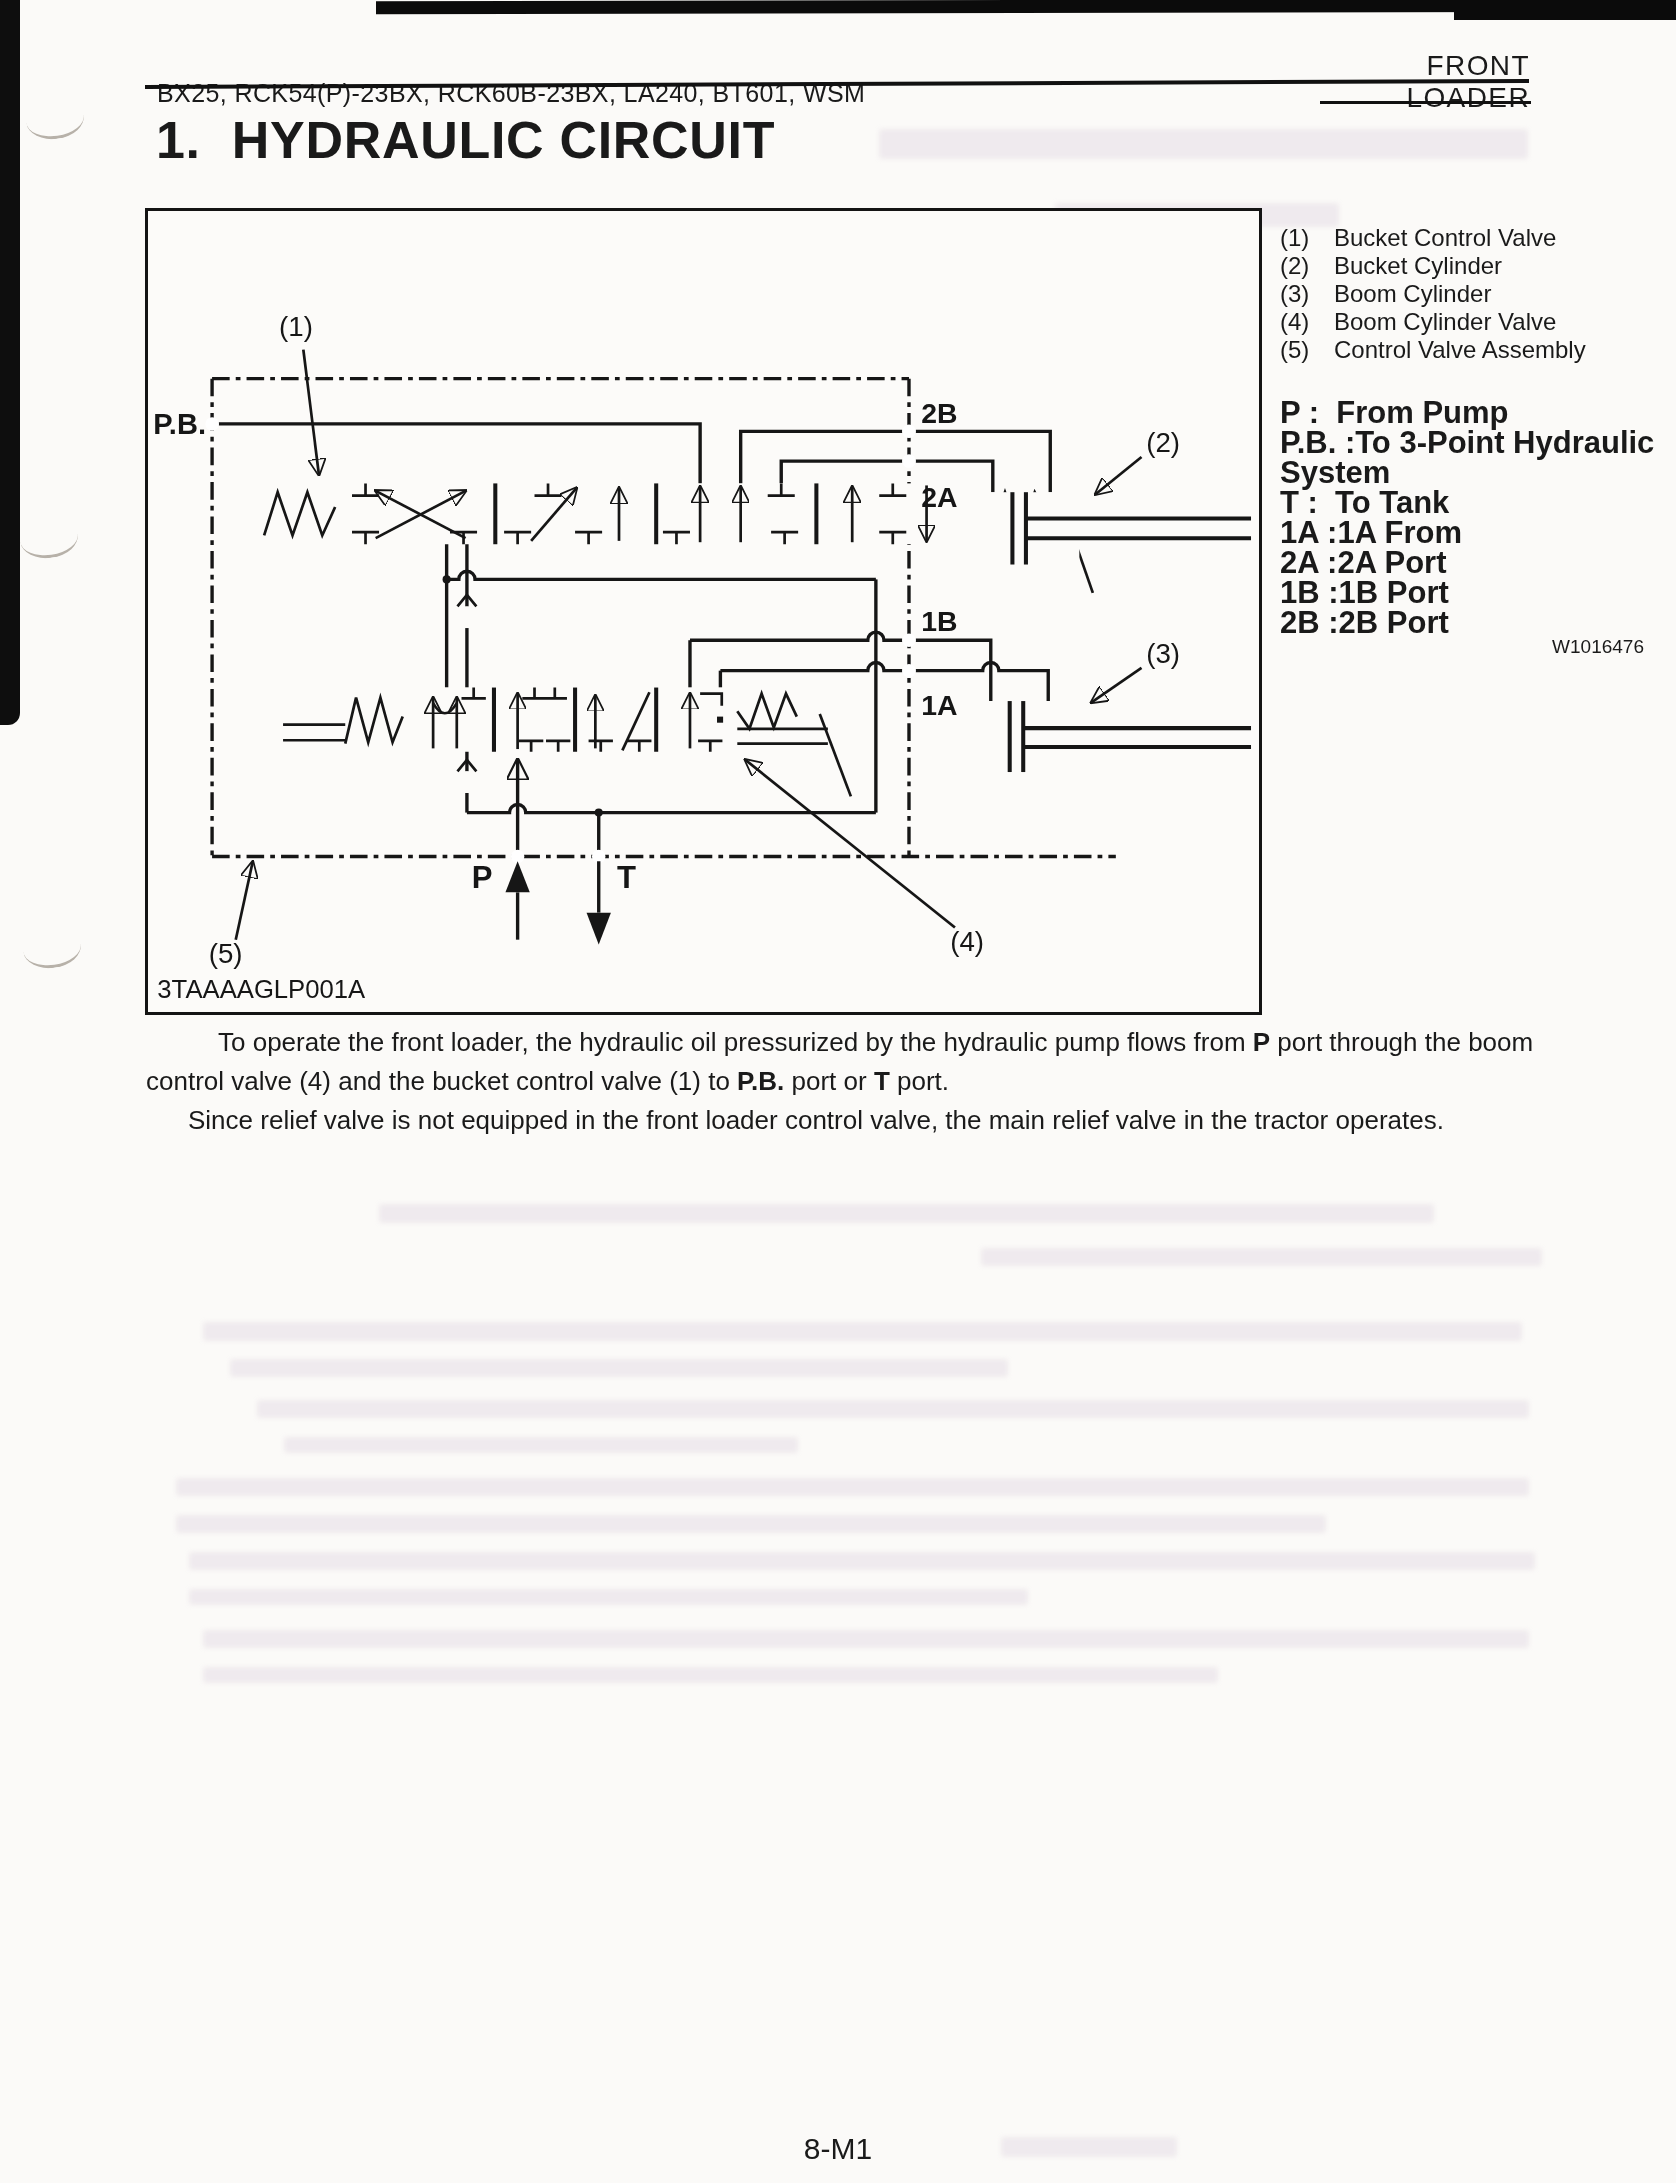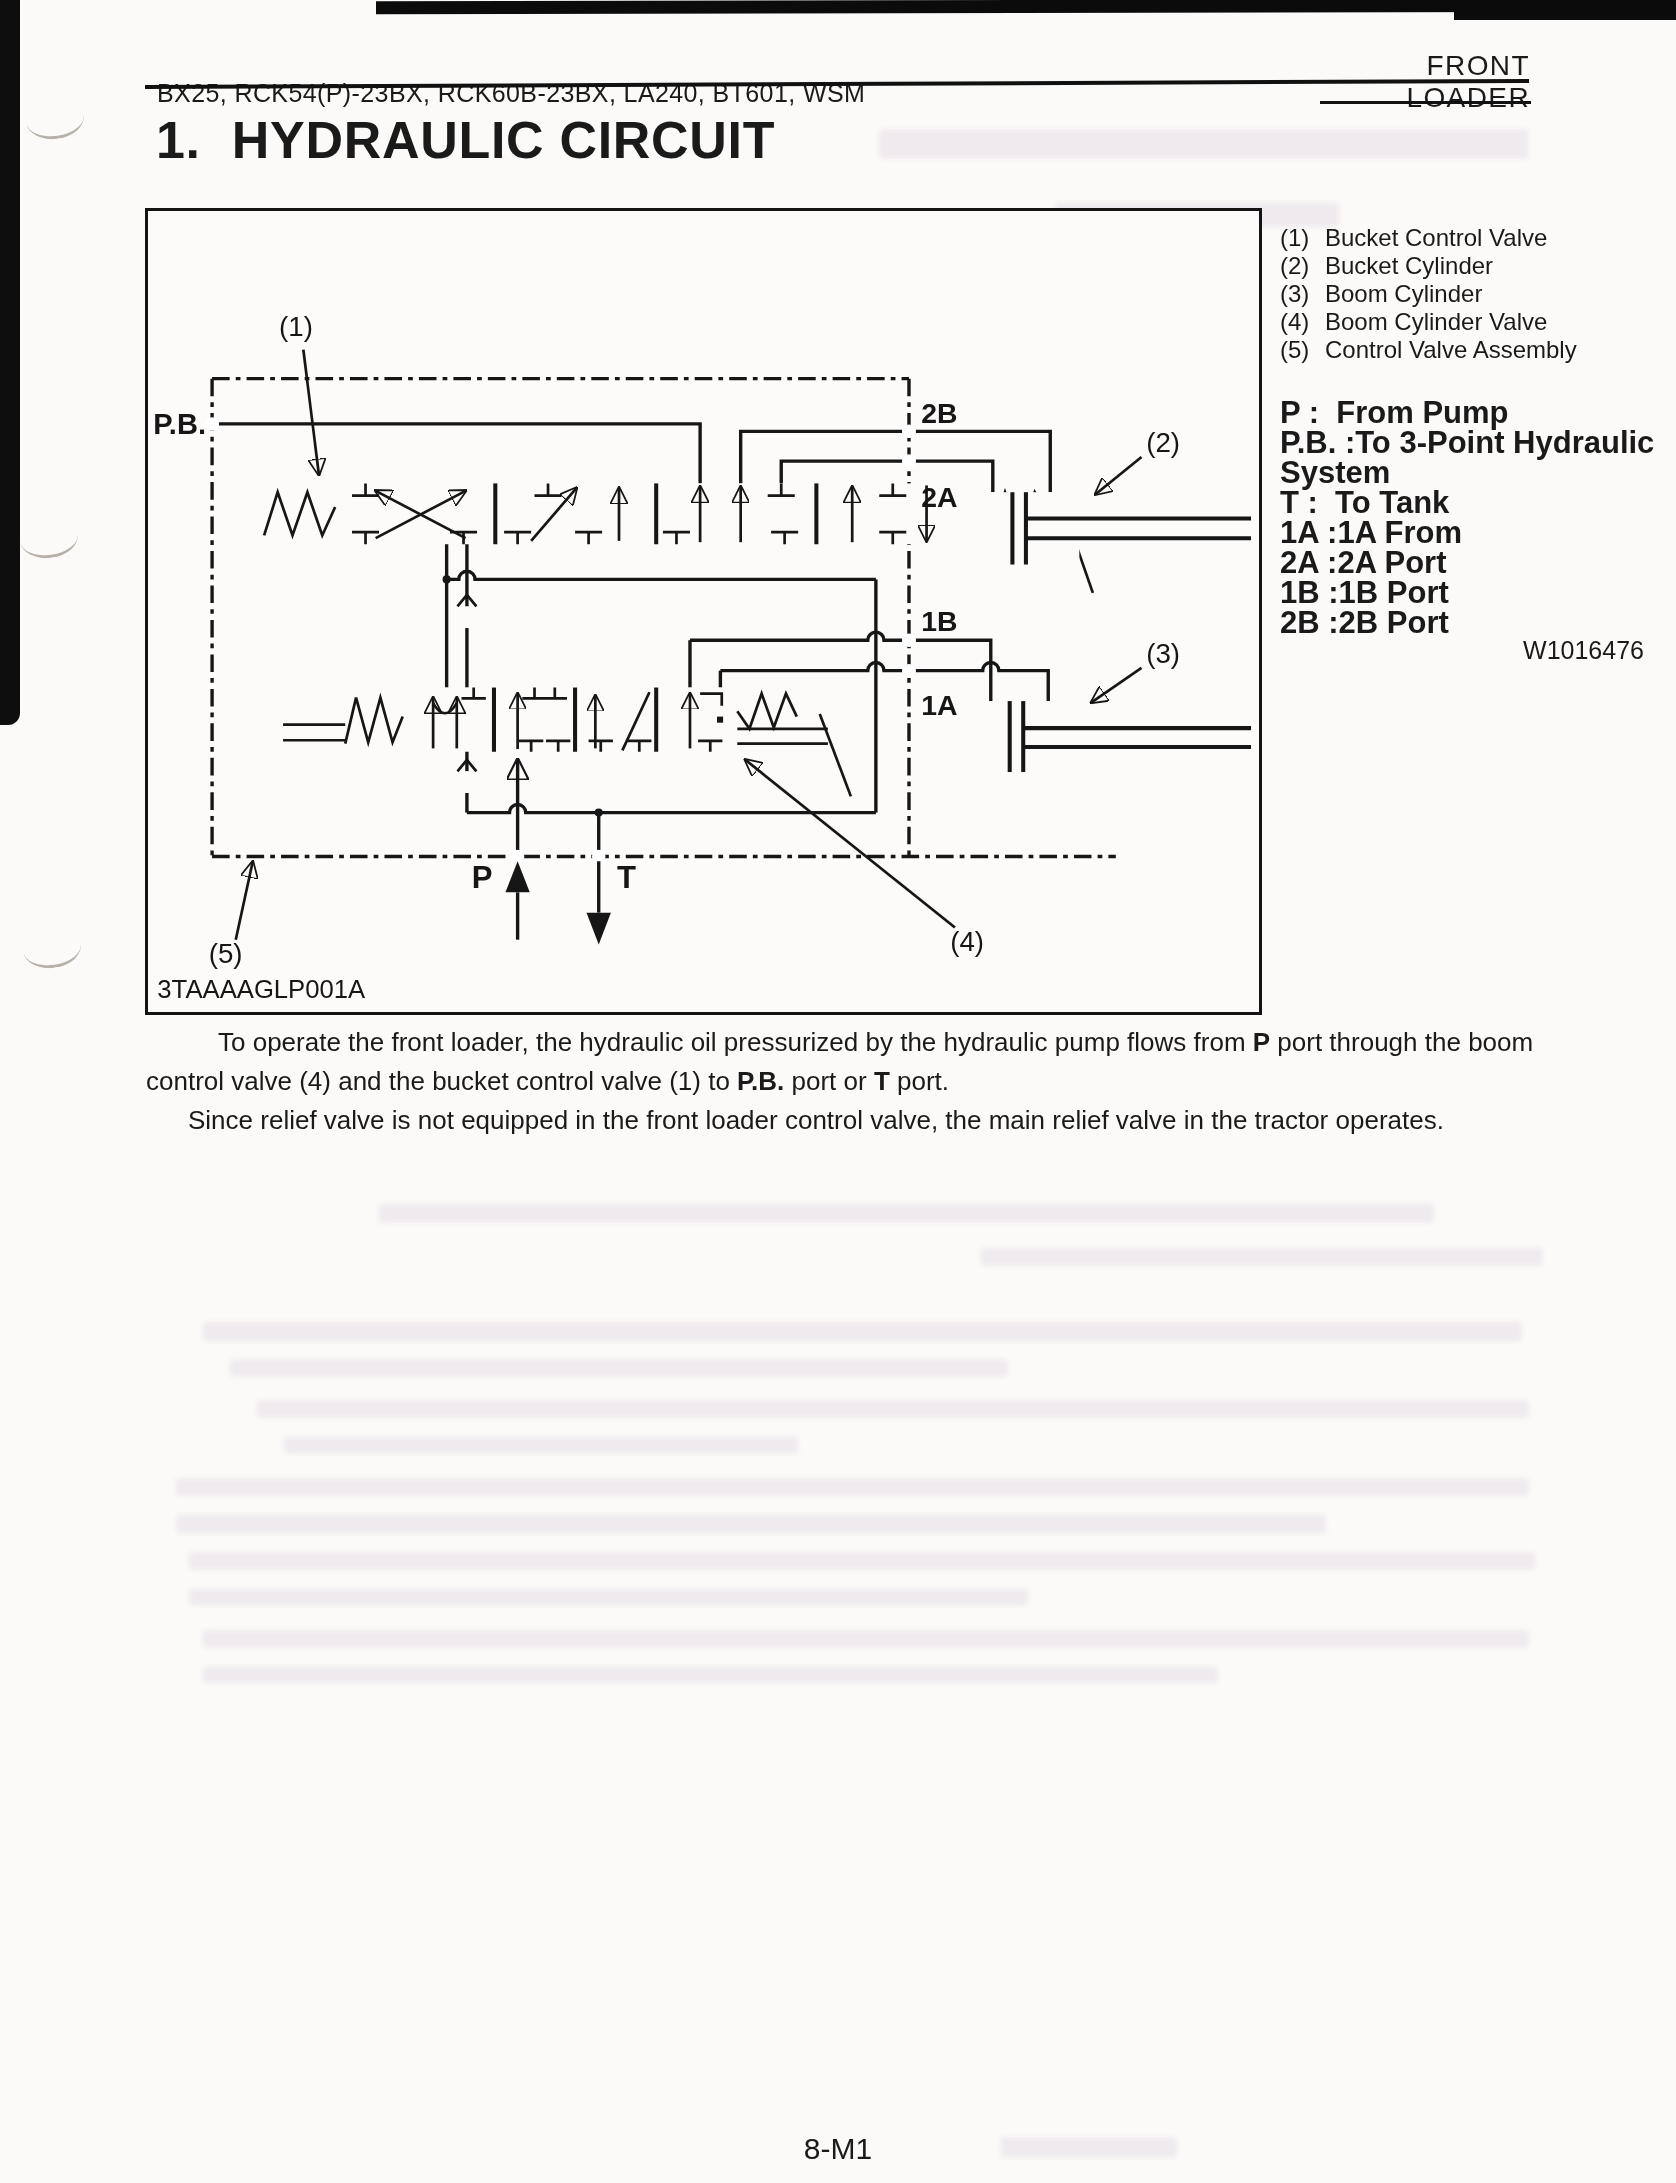--- a/index.html
+++ b/index.html
@@ -21,25 +21,25 @@
   
   .title{position:absolute;left:156px;top:110px;font-size:52px;font-weight:bold;letter-spacing:0.7px;}
   .title .num{margin-right:31px;}
   
   .figure{position:absolute;left:145px;top:208px;width:1111px;height:801px;border:3.4px solid #141414;background:#fcfbf9;}
   .figure svg{position:absolute;left:0;top:0;}
   
   .legend{position:absolute;left:1280px;top:224px;font-size:24px;}
   .lg-row{display:flex;line-height:28px;white-space:pre;}
   .lg-num{width:43px;}
-  .lg-label{margin-left:2px;}
+  .lg-label{margin-left:11px;}
   .ports{position:absolute;left:1280px;top:398px;font-size:31px;font-weight:bold;}
   .port-line{line-height:30px;white-space:pre;}
   .port-line.indent{}
-  .figref{position:absolute;left:1441px;top:636px;width:203px;text-align:right;font-size:25px;}
+  .figref{position:absolute;left:1441px;top:636px;width:203px;text-align:right;font-size:19px;}
   
   .body{position:absolute;left:146px;top:1023px;width:1451px;font-size:26px;line-height:39px;}
   .body p{margin:0;}
   .body p.p1{text-indent:72px;}
   .body p.p2{text-indent:42px;}
   .body strong{font-weight:bold;}
   
   .pageno{position:absolute;left:0;top:2132px;width:1676px;text-align:center;font-size:30px;}
   
   .figure line,.figure path,.figure polyline{stroke:#161616;fill:none;}

